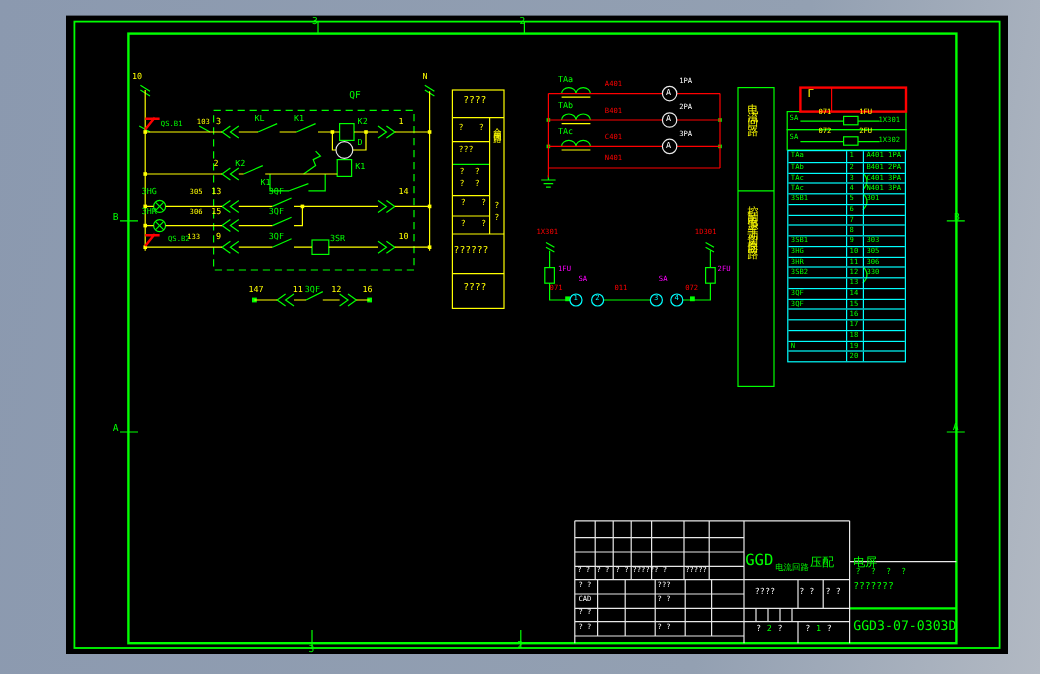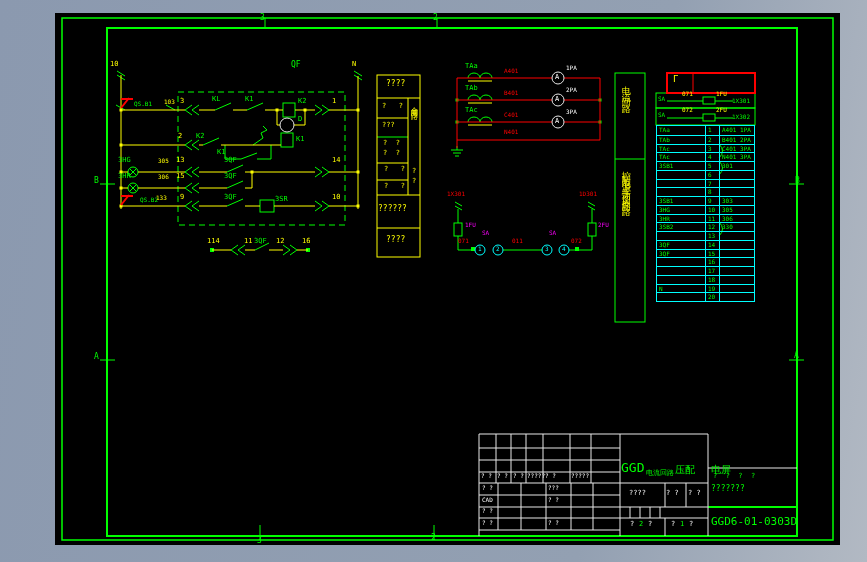--- a/index.html
+++ b/index.html
@@ -143,21 +143,21 @@
 <i class="lb g f8" style="left:378px;top:0">2</i>
 <i class="lb g f8" style="left:202px;top:523px">3</i>
 <i class="lb g f8" style="left:376px;top:520px">2</i>
 <i class="lb g f8" style="left:39px;top:163px">B</i>
 <i class="lb g f8" style="left:39px;top:339px">A</i>
 <i class="lb g f8" style="left:740px;top:163px">B</i>
 <i class="lb g f8" style="left:739px;top:338px">A</i>
 
 <i class="lb y" style="left:55px;top:47px">10</i>
 <i class="lb y" style="left:297px;top:47px">N</i>
-<i class="lb g f8" style="left:236px;top:47px">QF</i>
+<i class="lb g f8" style="left:236px;top:62px">QF</i>
 <i class="lb g f6" style="left:79px;top:88px">QS.B1</i>
 <i class="lb y f6" style="left:109px;top:86px">103</i>
 <i class="lb y" style="left:125px;top:84px">3</i>
 <i class="lb g" style="left:157px;top:82px">KL</i>
 <i class="lb g" style="left:190px;top:82px">K1</i>
 <i class="lb g" style="left:243px;top:84px">K2</i>
 <i class="lb y" style="left:277px;top:84px">1</i>
 <i class="lb g" style="left:243px;top:102px">D</i>
 <i class="lb g" style="left:241px;top:122px">K1</i>
 <i class="lb y" style="left:123px;top:119px">2</i>
@@ -171,21 +171,21 @@
 <i class="lb g" style="left:63px;top:159px">3HR</i>
 <i class="lb y f6" style="left:103px;top:161px">306</i>
 <i class="lb y" style="left:121px;top:159px">15</i>
 <i class="lb g" style="left:169px;top:159px">3QF</i>
 <i class="lb g f6" style="left:85px;top:184px">QS.B2</i>
 <i class="lb y f6" style="left:101px;top:182px">133</i>
 <i class="lb y" style="left:125px;top:180px">9</i>
 <i class="lb g" style="left:169px;top:180px">3QF</i>
 <i class="lb g" style="left:220px;top:182px">3SR</i>
 <i class="lb y" style="left:277px;top:180px">10</i>
-<i class="lb y" style="left:152px;top:224px">114</i>
+<i class="lb y" style="left:152px;top:224px">147</i>
 <i class="lb y" style="left:189px;top:224px">11</i>
 <i class="lb g" style="left:199px;top:224px">3QF</i>
 <i class="lb y" style="left:221px;top:224px">12</i>
 <i class="lb y" style="left:247px;top:224px">16</i>
 
 <i class="lb y f8" style="left:331px;top:66px">????</i>
 <i class="lb y" style="left:327px;top:89px">?   ?</i>
 <i class="lb y vt" style="left:355px;top:88px;height:68px;font-size:7px;letter-spacing:2px">合闸回路</i>
 <i class="lb y vt" style="left:355px;top:154px;height:26px;font-size:7px;letter-spacing:2px">??</i>
 <i class="lb y" style="left:327px;top:108px">???</i>
@@ -361,16 +361,16 @@
 <i class="lb w" style="left:611px;top:476px">? ?</i>
 <i class="lb w" style="left:633px;top:476px">? ?</i>
 <i class="lb w" style="left:575px;top:507px">?</i>
 <i class="lb g" style="left:584px;top:507px">2</i>
 <i class="lb w" style="left:593px;top:507px">?</i>
 <i class="lb w" style="left:616px;top:507px">?</i>
 <i class="lb g" style="left:625px;top:507px">1</i>
 <i class="lb w" style="left:634px;top:507px">?</i>
 <i class="lb g" style="left:658px;top:459px">?  ?  ?  ?</i>
 <i class="lb g f8" style="left:656px;top:471px">???????</i>
-<i class="lb g f11" style="left:656px;top:503px">GGD6-01-0303D</i>
+<i class="lb g f11" style="left:656px;top:503px">GGD3-07-0303D</i>
 
 </div>
 </div>
 
 </body></html>

